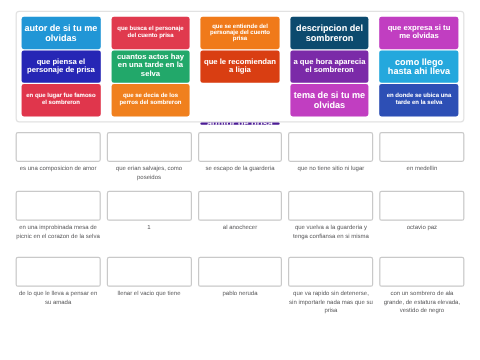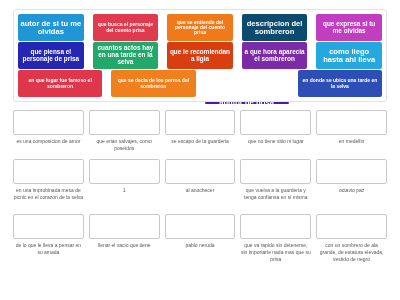--- a/index.html
+++ b/index.html
@@ -131,20 +131,21 @@
       <div class="tile fs-md" style="background-color: rgb(34, 168, 106);">cuantos actos hay en una tarde en la selva</div>
       <div class="tile fs-md" style="background-color: rgb(217, 62, 18);">que le recomiendan a ligia</div>
       <div class="tile fs-md" style="background-color: rgb(123, 42, 168);">a que hora aparecia el sombreron</div>
       <div class="tile fs-lg" style="background-color: rgb(36, 168, 221);">como llego hasta ahi lleva</div>
     </div>
 
     <div class="tile-row">
       <div class="tile fs-sm" style="background-color: rgb(224, 54, 76);">en que lugar fue famoso el sombreron</div>
       <div class="tile fs-sm" style="background-color: rgb(240, 128, 30);">que se decia de los perros del sombreron</div>
       <div class="tile fs-lg" style="background-color: #4c1d95; margin-top: 32px;">auntor de prisa</div>
+      <div class="tile fs-lg" style="background-color: rgb(193, 62, 193);">tema de si tu me olvidas</div>
       <div class="tile fs-sm" style="background-color: rgb(45, 79, 181);">en donde se ubica una tarde en la selva</div>
     </div>
 
   </div>
 
   <div class="answer-grid">
 
     <div class="answer-row r1">
       <div class="answer-cell">
         <div class="drop-box"></div>

